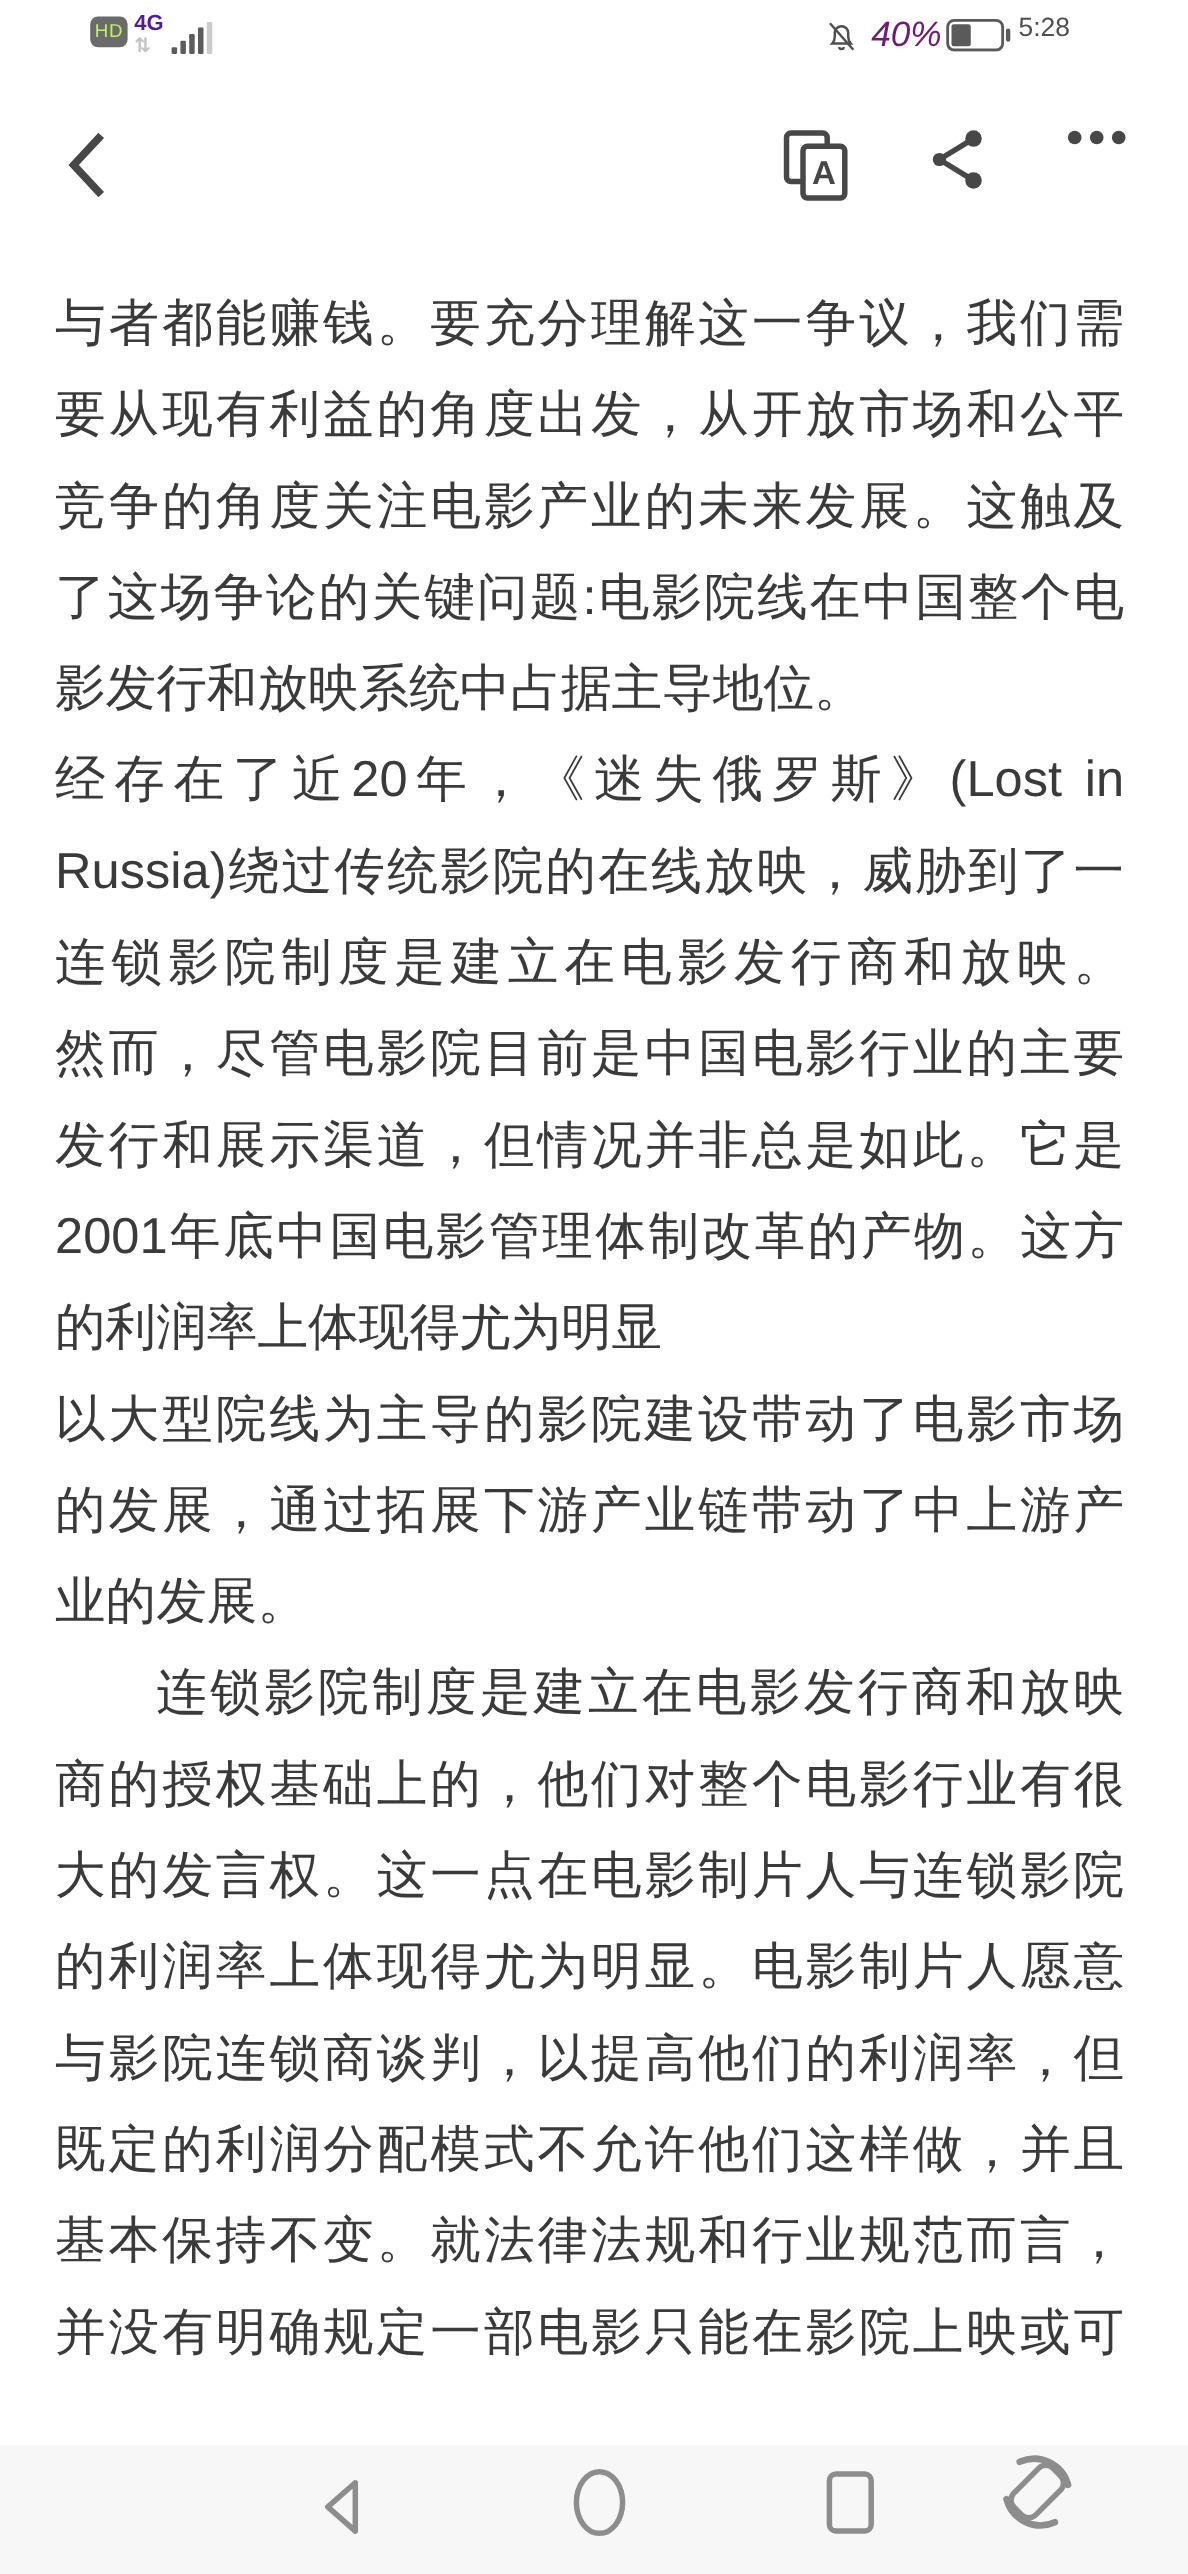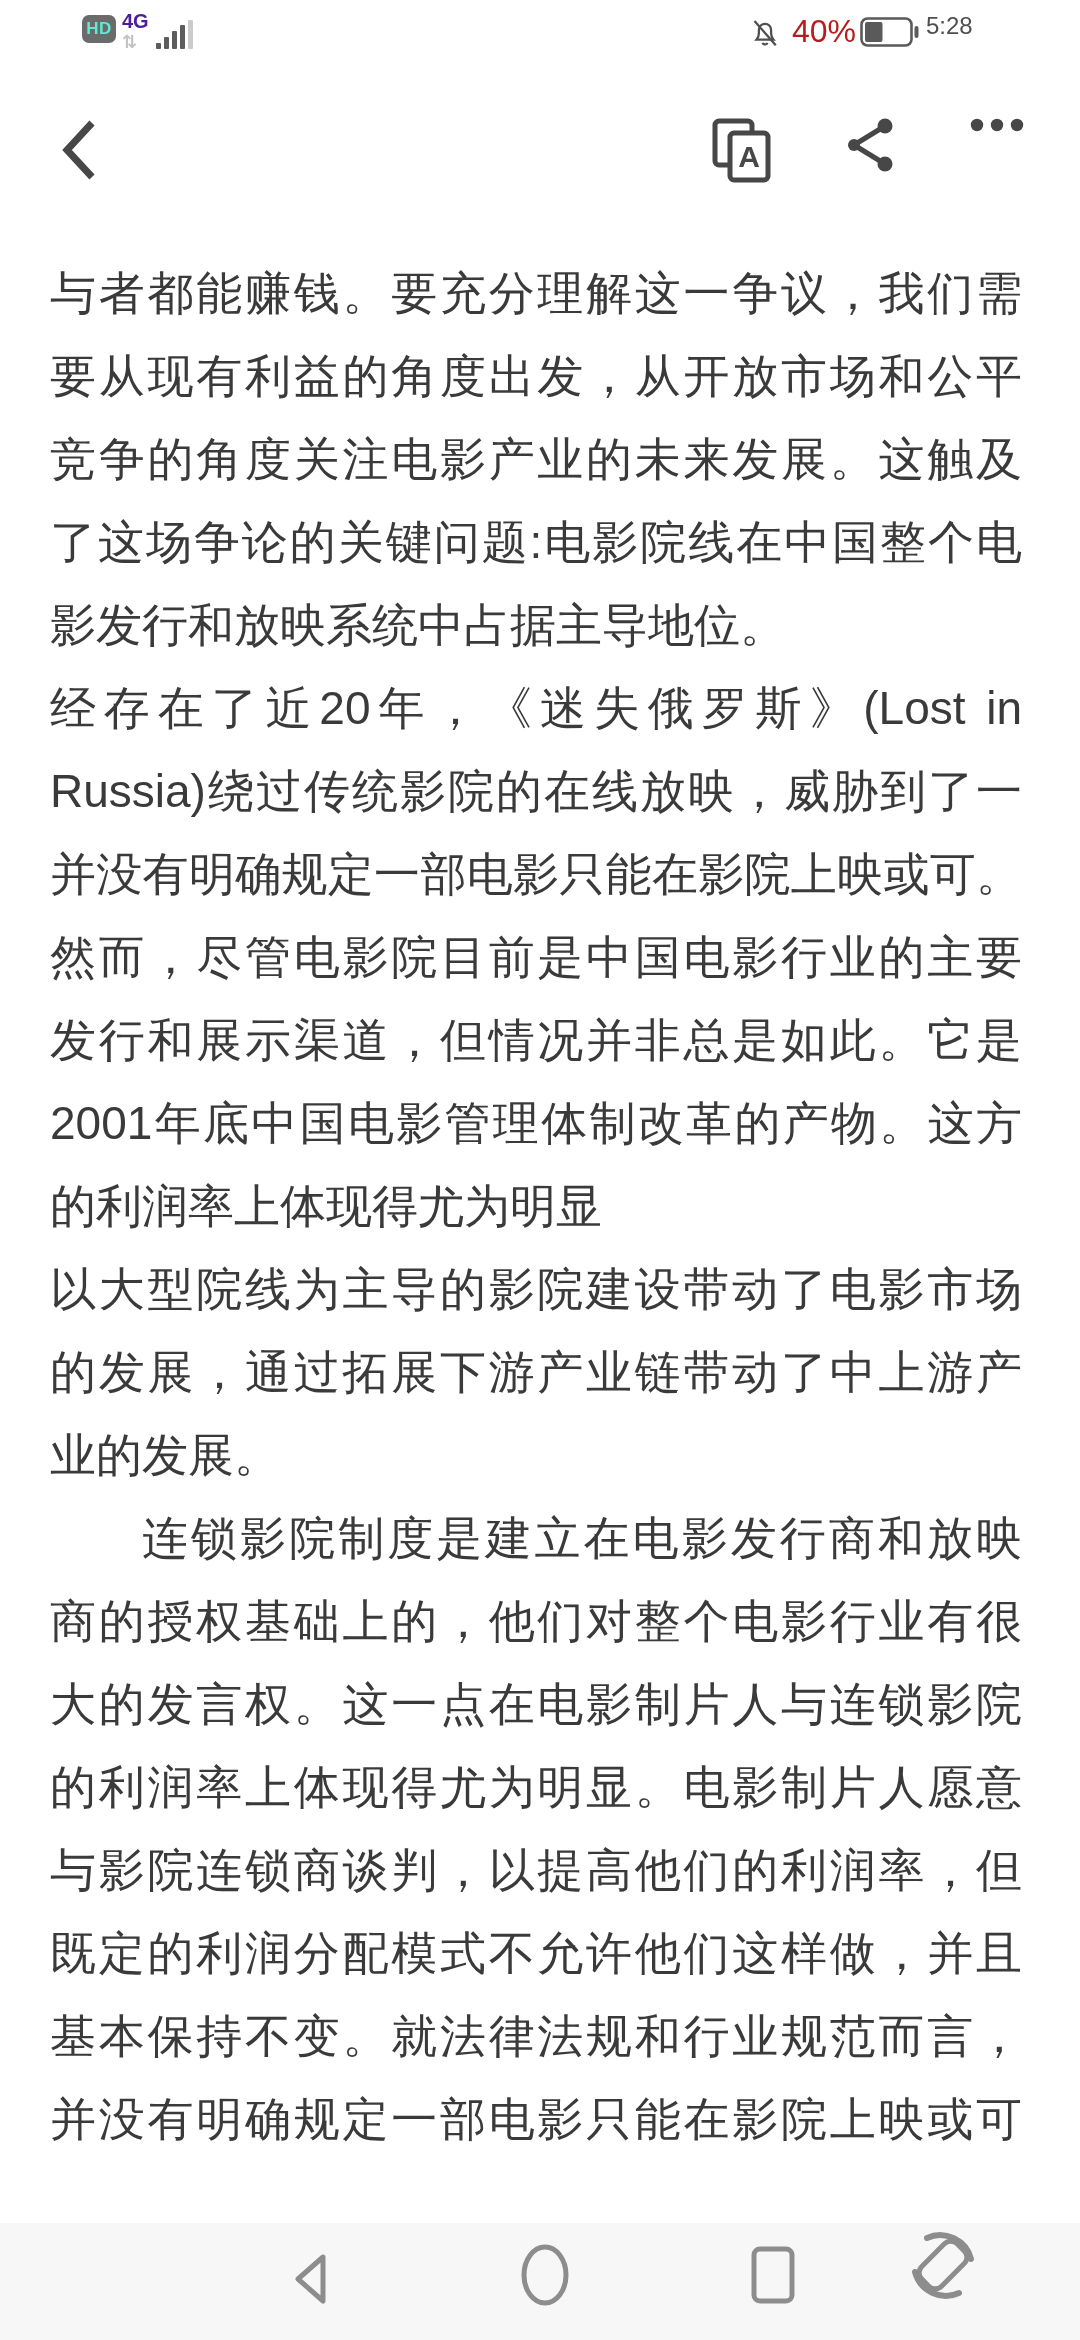--- a/index.html
+++ b/index.html
@@ -5,30 +5,30 @@
   html,body{margin:0;padding:0;background:#dcdcdc;}
   .screen{
     position:relative;width:1080px;height:2340px;margin:0 auto;
     background:#fff;overflow:hidden;
     font-family:"Liberation Sans","DejaVu Sans",sans-serif;
     -webkit-font-smoothing:antialiased;
   }
   
   .status-bar{position:absolute;top:0;left:0;width:1080px;height:62px;}
   .hd-badge{position:absolute;left:82px;top:15px;width:34px;height:28px;background:#6b6b6b;
-    border-radius:7px;color:#5eead4;font-size:17px;font-weight:bold;
+    border-radius:7px;color:#bef264;font-size:17px;font-weight:normal;
     display:flex;align-items:center;justify-content:center;letter-spacing:.5px;}
   .net-label{position:absolute;left:122px;top:10px;font-size:20px;font-weight:bold;color:#4c1d95;}
   .net-arrows{position:absolute;left:122px;top:31px;font-size:18px;color:#c3c3c3;font-weight:bold;}
   .sig{position:absolute;left:156px;top:20px;height:29px;display:flex;align-items:flex-end;gap:3px;}
   .sig i{display:block;width:5px;background:#5c5c5c;border-radius:1px;}
   .sig i.b1{height:6px}.sig i.b2{height:12px}.sig i.b3{height:18px}.sig i.b4{height:24px}
   .sig i.b5{height:29px;background:#cbcbcb;}
   .bell{position:absolute;left:748px;top:16px;}
-  .pct{position:absolute;left:792px;top:13px;font-size:32px;color:#b91c1c;}
+  .pct{position:absolute;left:792px;top:13px;font-size:32px;color:#701a75;font-style:italic;}
   .batt{position:absolute;left:860px;top:17px;}
   .clock{position:absolute;left:926px;top:12px;font-size:24px;color:#4f4f4f;}
   
   .toolbar{position:absolute;top:118px;left:0;width:1080px;height:100px;}
   .tb{position:absolute;cursor:pointer;background:none;border:none;padding:0;}
   .tb-back{left:58px;top:132px;}
   .tb-translate{left:712px;top:134px;}
   .tb-share{left:845px;top:144px;}
   .tb-more{left:970px;top:162px;}
   .toolbar .tb{top:auto;}
@@ -124,21 +124,21 @@
   </div>
 
   <div class="article">
     <div class="line">与者都能赚钱。要充分理解这一争议，我们需</div>
     <div class="line">要从现有利益的角度出发，从开放市场和公平</div>
     <div class="line">竞争的角度关注电影产业的未来发展。这触及</div>
     <div class="line">了这场争论的关键问题:电影院线在中国整个电</div>
     <div class="line end">影发行和放映系统中占据主导地位。</div>
     <div class="line">经存在了近20年，《迷失俄罗斯》(Lost in</div>
     <div class="line">Russia)绕过传统影院的在线放映，威胁到了一</div>
-    <div class="line">并没有明确规定一部电影只能在影院上映或可。</div>
+    <div class="line">连锁影院制度是建立在电影发行商和放映。</div>
     <div class="line">然而，尽管电影院目前是中国电影行业的主要</div>
     <div class="line">发行和展示渠道，但情况并非总是如此。它是</div>
     <div class="line">2001年底中国电影管理体制改革的产物。这方</div>
     <div class="line end">的利润率上体现得尤为明显</div>
     <div class="line">以大型院线为主导的影院建设带动了电影市场</div>
     <div class="line">的发展，通过拓展下游产业链带动了中上游产</div>
     <div class="line end">业的发展。</div>
     <div class="line indent">连锁影院制度是建立在电影发行商和放映</div>
     <div class="line">商的授权基础上的，他们对整个电影行业有很</div>
     <div class="line">大的发言权。这一点在电影制片人与连锁影院</div>

